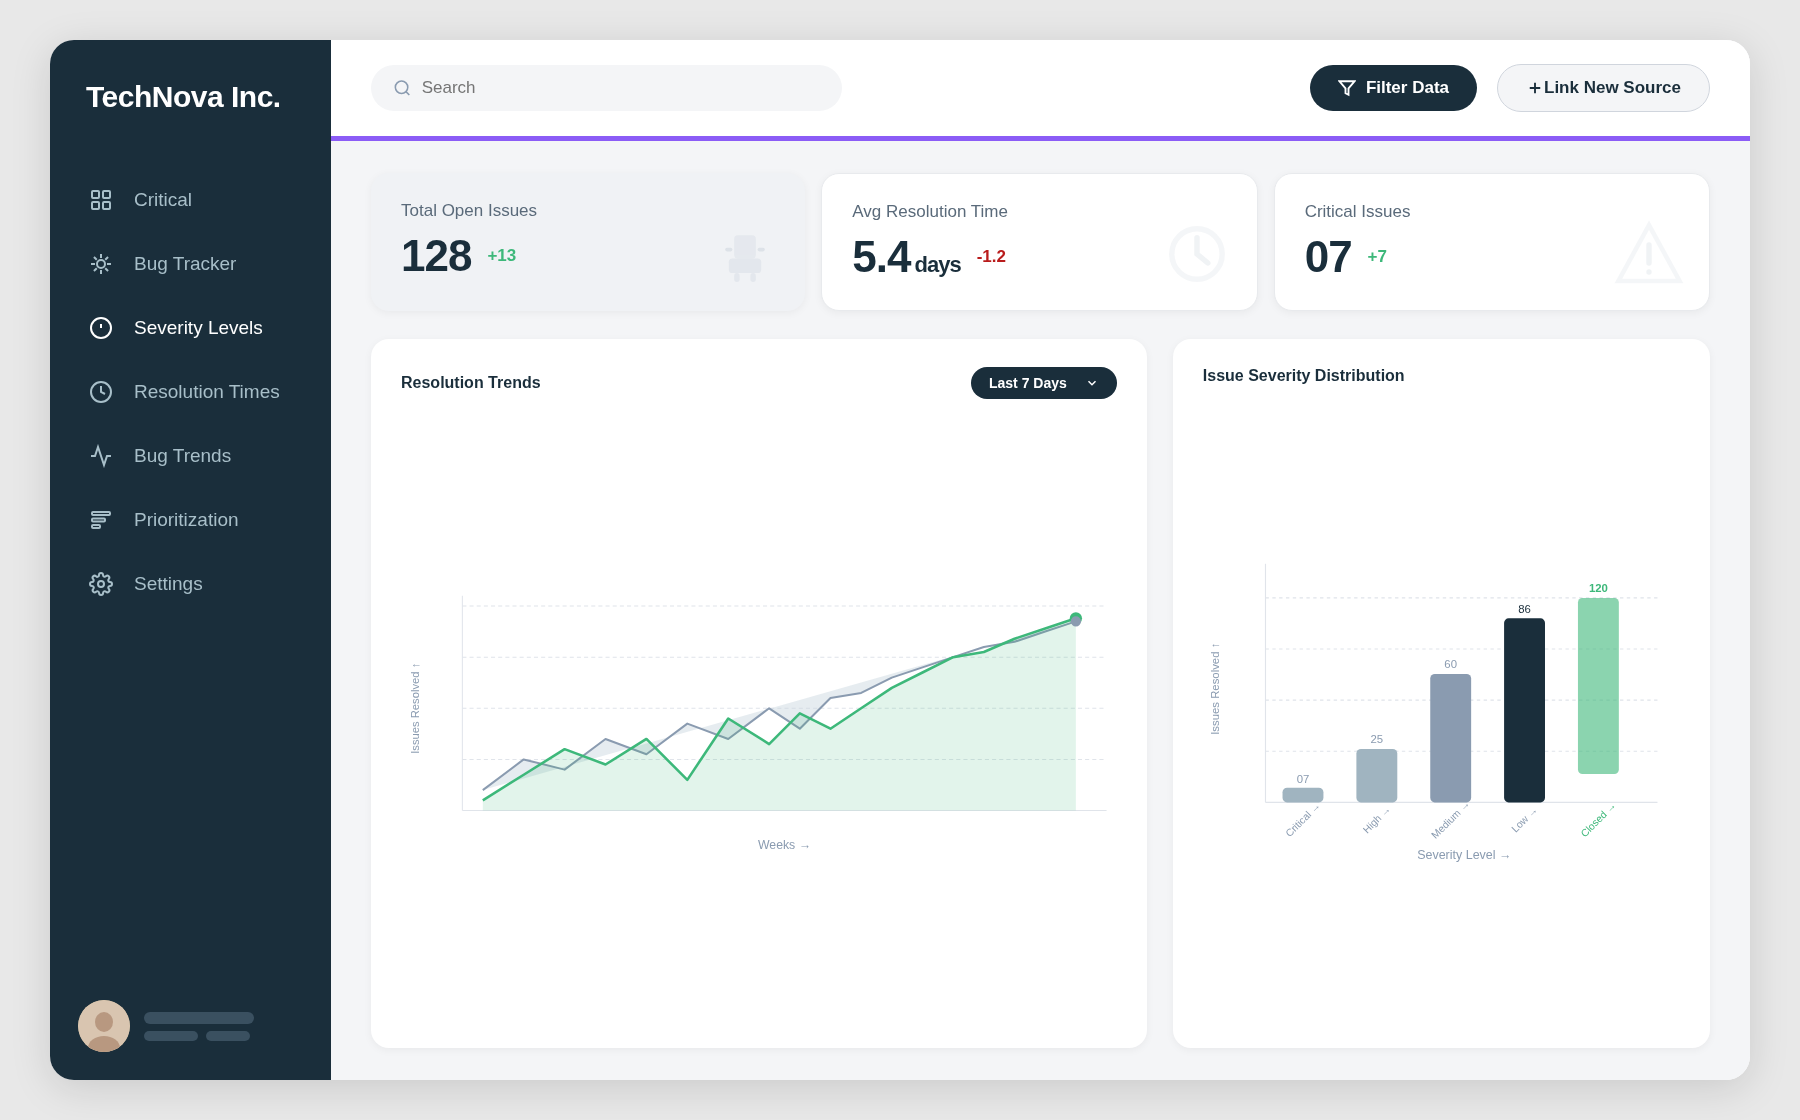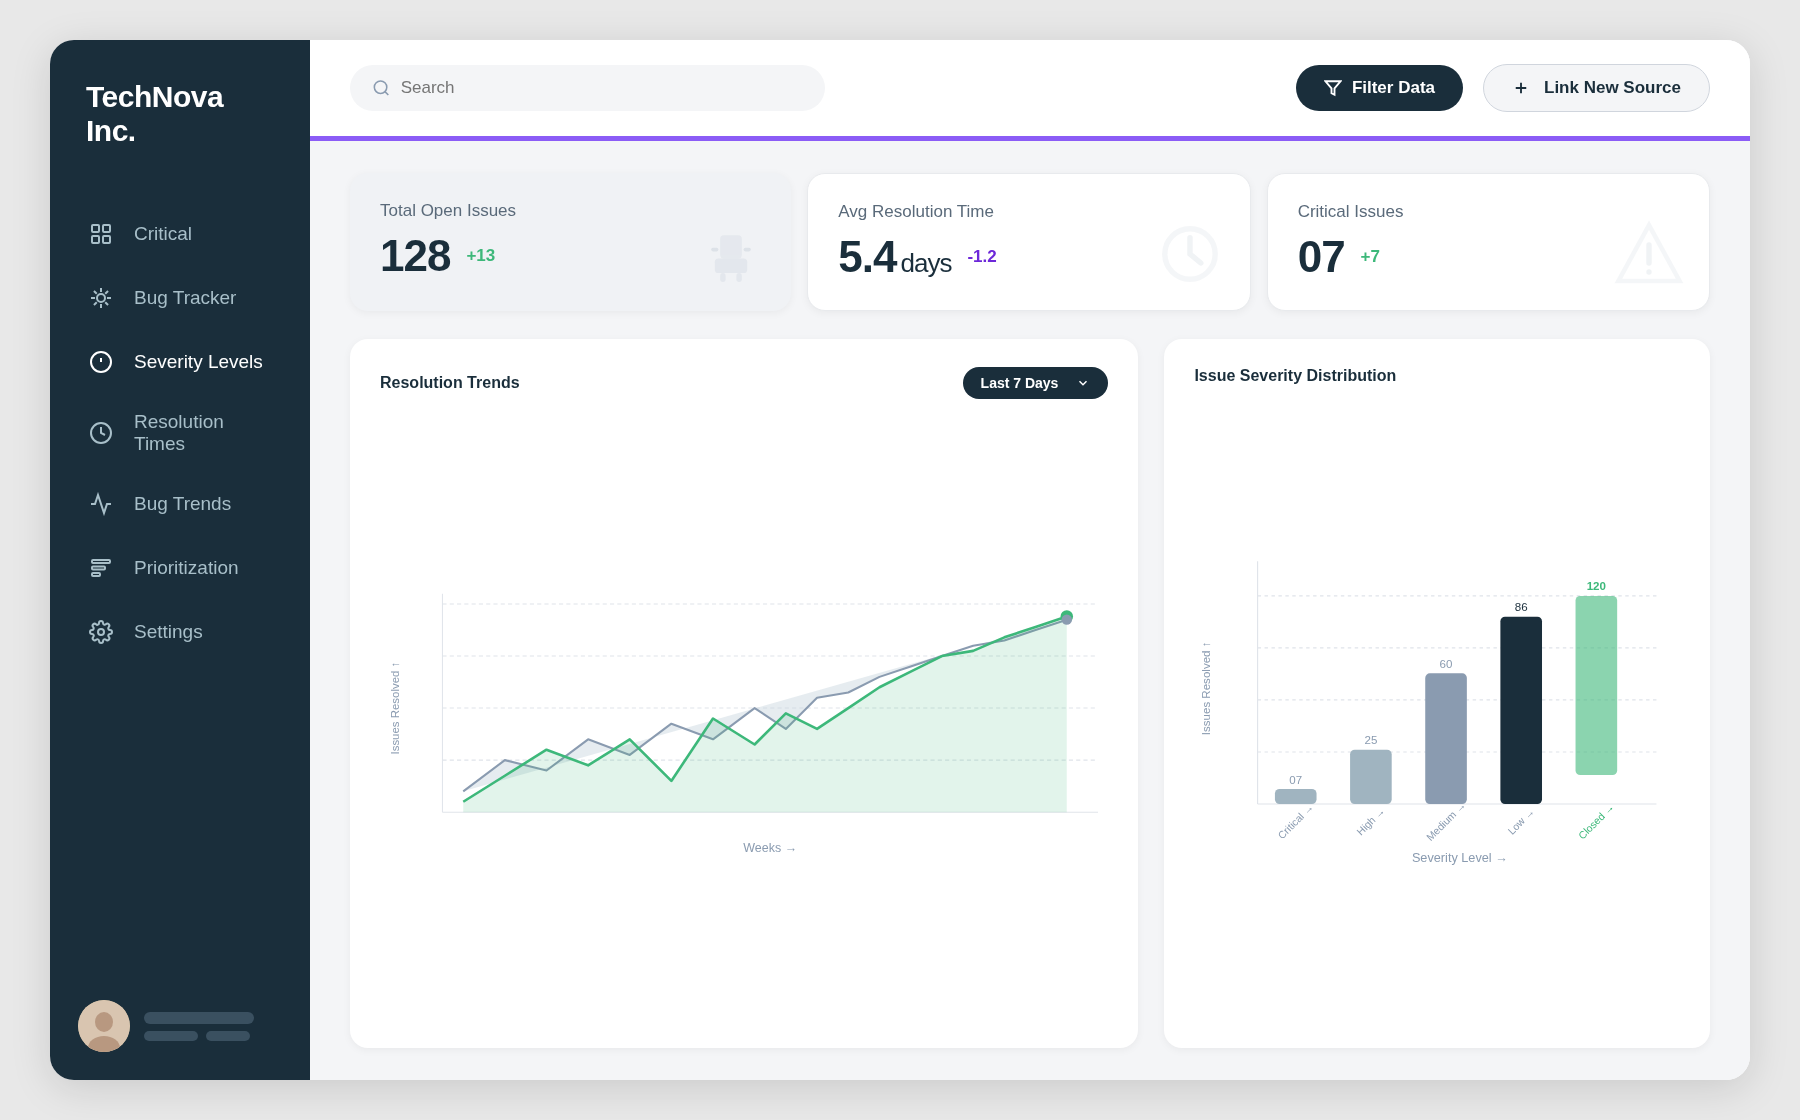--- a/index.html
+++ b/index.html
@@ -15,21 +15,21 @@
       width: 1700px;
       height: 1040px;
       background: #fff;
       border-radius: 24px;
       display: flex;
       overflow: hidden;
       box-shadow: 0 8px 40px rgba(0,0,0,0.13);
     }
     
     .sidebar {
-      width: 260px;
+      width: 281px;
       background: #1a2e3b;
       display: flex;
       flex-direction: column;
       padding: 0 0 28px 0;
       flex-shrink: 0;
     }
     .sidebar-logo {
       padding: 40px 36px 36px 36px;
       color: #fff;
       font-size: 30px;
@@ -147,21 +147,21 @@
       background: #f4f5f7;
       color: #1a2e3b;
       border: 1.5px solid #d0d5dd;
       border-radius: 30px;
       padding: 13px 28px;
       font-size: 17px;
       font-weight: 600;
       cursor: pointer;
       display: flex;
       align-items: center;
-      gap: 14px;
+      gap: 0;
     }
 
     
     .content {
       flex: 1;
       padding: 32px 40px 32px 40px;
       display: flex;
       flex-direction: column;
       gap: 28px;
       overflow: hidden;
@@ -195,30 +195,30 @@
       align-items: center;
       gap: 16px;
     }
     .kpi-value {
       font-size: 44px;
       font-weight: 800;
       color: #1a2e3b;
       letter-spacing: -1px;
     }
     .kpi-value span.unit {
-      font-size: 26px;
-      font-weight: 400;
+      font-size: 22px;
+      font-weight: 700;
       color: #1a2e3b;
     }
     .kpi-delta {
       font-size: 17px;
       font-weight: 700;
     }
     .kpi-delta.positive { color: #3db87a; }
-    .kpi-delta.negative { color: #6d28d9; }
+    .kpi-delta.negative { color: #b91c1c; }
     .kpi-icon {
       position: absolute;
       right: 24px;
       bottom: 16px;
       opacity: 0.18;
     }
     .kpi-icon svg { width: 72px; height: 72px; }
 
     
     .charts-row {

